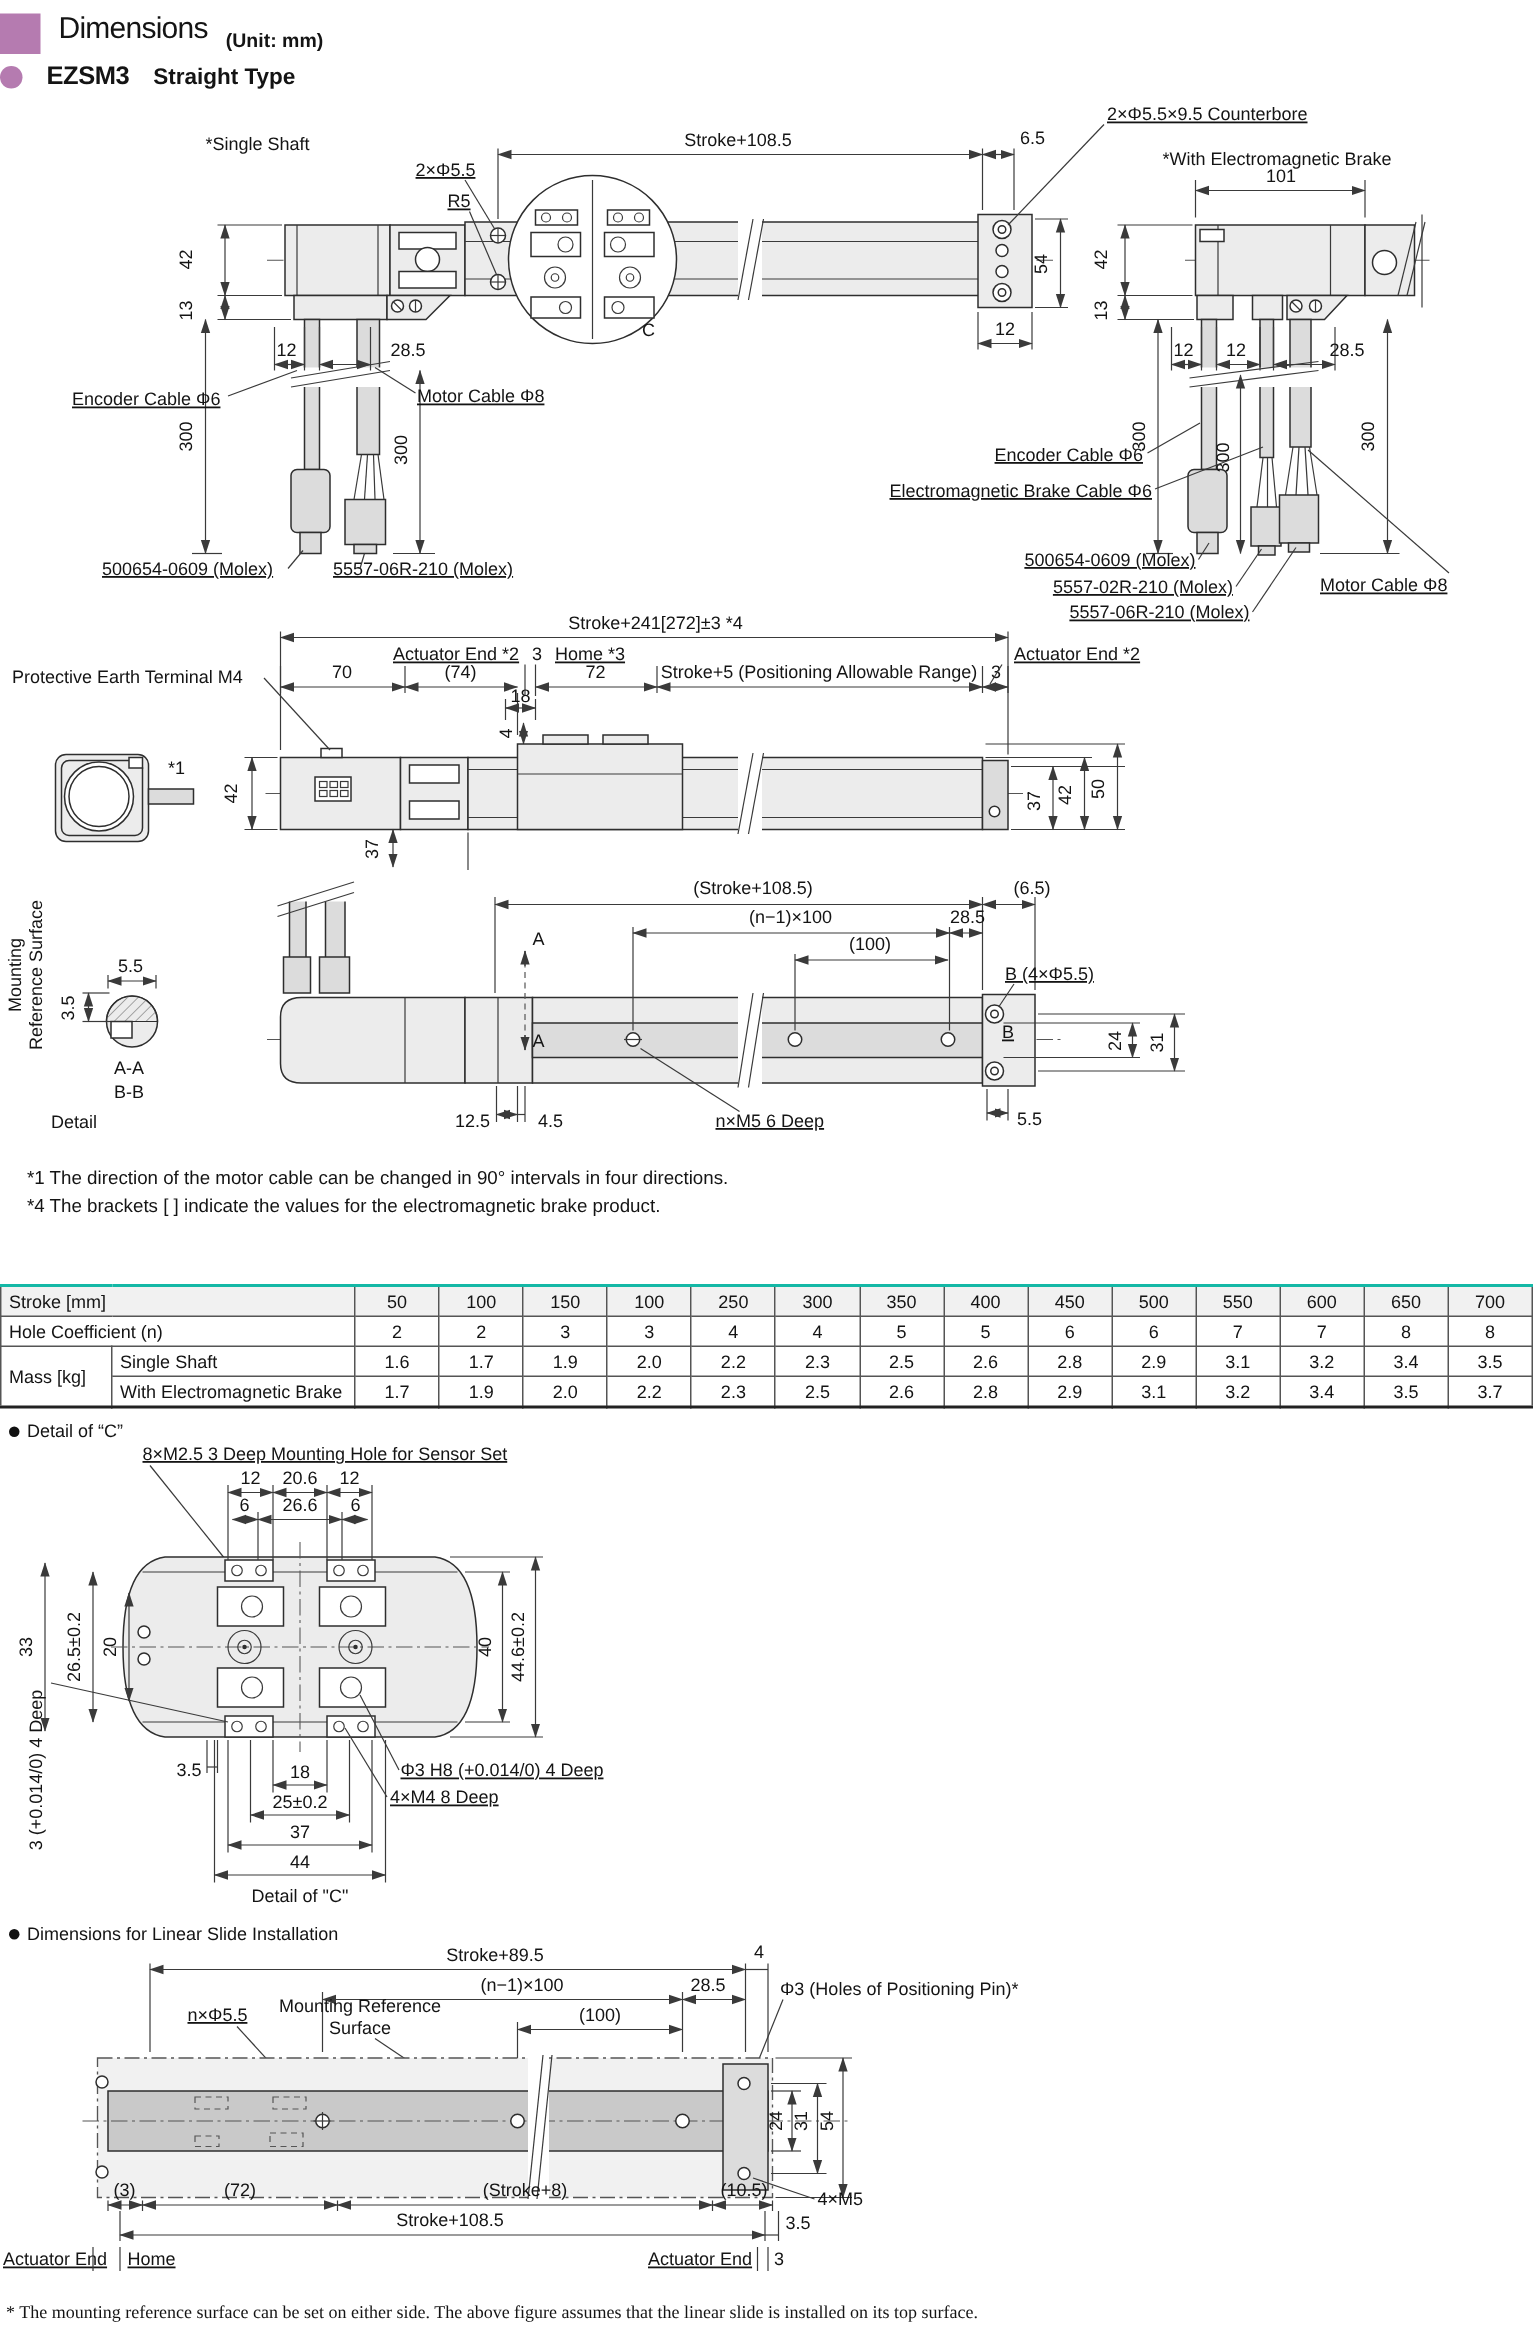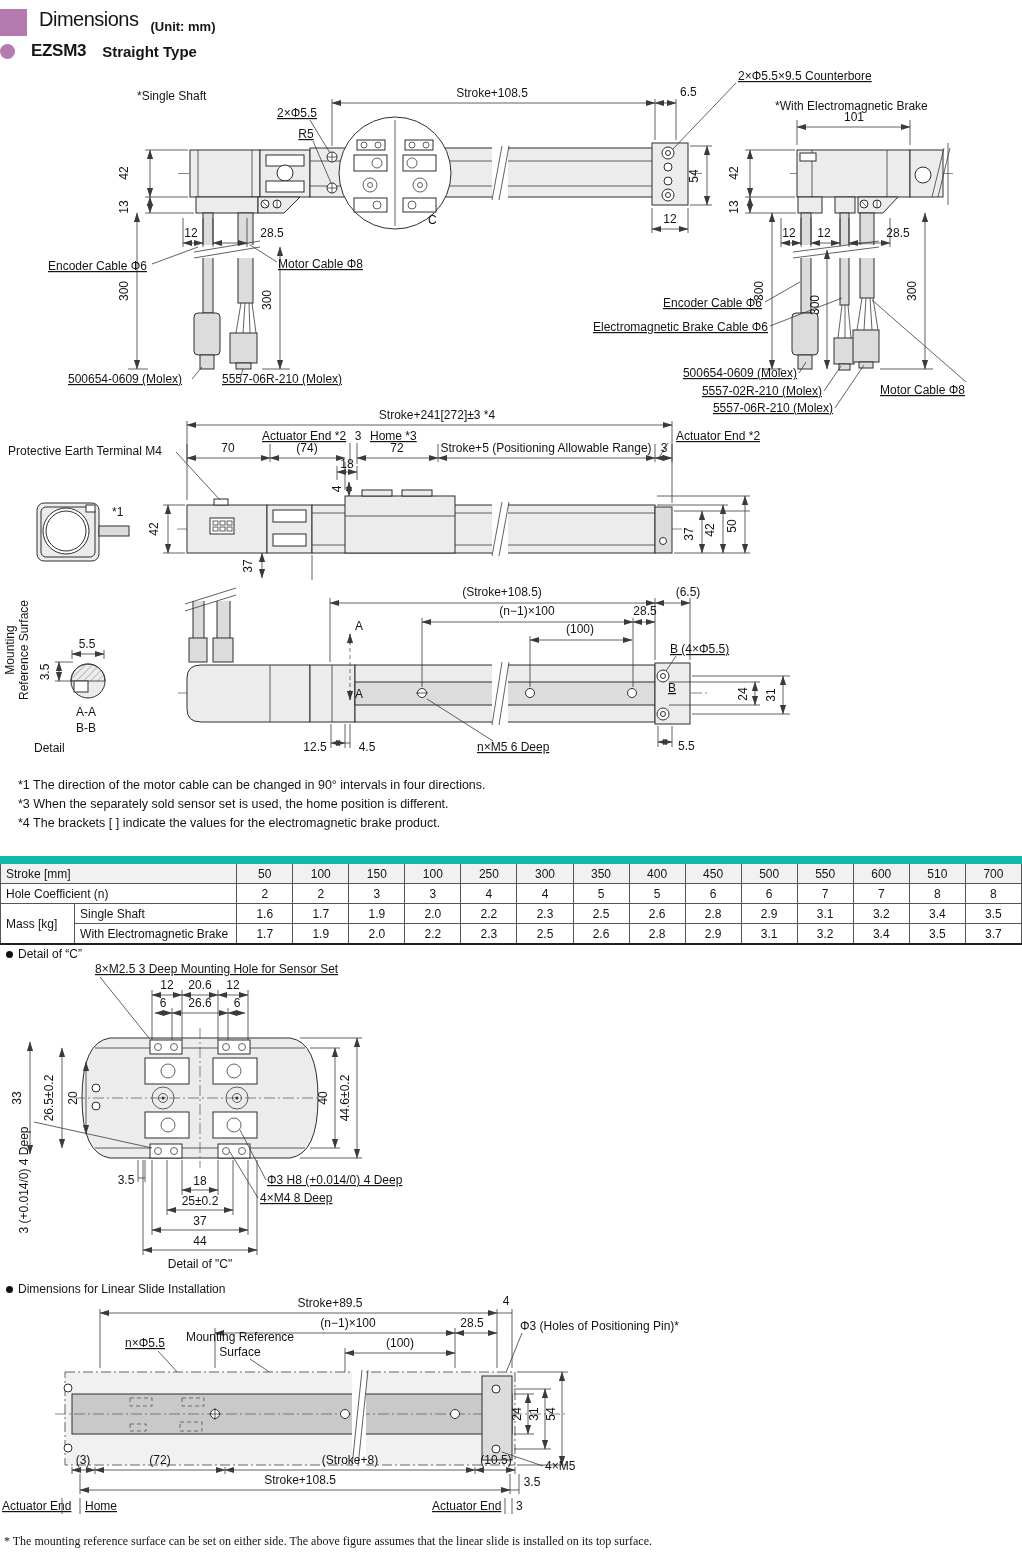--- a/index.html
+++ b/index.html
@@ -16,21 +16,21 @@
   .model{font-size:17px;font-weight:bold;letter-spacing:-0.3px;}
   .mtype{font-size:15px;font-weight:bold;}
   
   .notes{left:6px;top:776px;font-size:12.5px;line-height:19px;margin-left:12px;}
   .foot{left:4px;top:1534px;font-size:12px;font-family:Liberation Serif, serif;}
   
   .sect{display:flex;align-items:center;gap:5px;font-size:12px;}
   .bdot{width:7px;height:7px;border-radius:50%;background:#111;}
   
   table.spec{position:absolute;left:0;top:856px;width:1022px;border-collapse:collapse;table-layout:fixed;
-    font-size:12px;border-top:8px solid #14b8a6;border-bottom:2px solid #222;}
+    font-size:12px;border-top:2px solid #14b8a6;border-bottom:2px solid #222;}
   table.spec td{border:1px solid #555;height:19px;text-align:center;padding:0 2px;overflow:hidden;white-space:nowrap;}
   table.spec td.lab{text-align:left;padding-left:5px;}
   table.spec tr.r1 td{background:#f1f1f1;}
   
   .t{font-family:"Liberation Sans",sans-serif;font-size:12px;fill:#141414;}
   .tm{text-anchor:middle;}
   .te{text-anchor:end;}
   .u{text-decoration:underline;}
   .o{fill:none;stroke:#2e2e2e;stroke-width:1;}
   .f1{fill:#ececec;stroke:#2e2e2e;stroke-width:1;}
@@ -657,21 +657,20 @@
       <text class="t u" x="85" y="1510">Home</text>
       <text class="t u" x="432" y="1510">Actuator End</text>
       <line class="d" x1="505" y1="1498" x2="505" y2="1514"></line>
         <line class="d" x1="512" y1="1498" x2="512" y2="1514"></line>
       <text class="t" x="516" y="1510">3</text>
     </g>
   </svg>
 
   <div class="abs notes">
     <div>*1 The direction of the motor cable can be changed in 90° intervals in four directions.</div>
-    <div>*3 When the separately sold sensor set is used, the home position is different.</div>
     <div>*4 The brackets [ ] indicate the values for the electromagnetic brake product.</div>
   </div>
 
   <table class="spec">
     <colgroup>
       <col style="width:74px">
         <col style="width:162px">
       <col span="14" style="width:56px">
     </colgroup>
     <tbody>
@@ -682,21 +681,21 @@
           <td>150</td>
           <td>100</td>
           <td>250</td>
           <td>300</td>
           <td>350</td>
           <td>400</td>
           <td>450</td>
           <td>500</td>
           <td>550</td>
           <td>600</td>
-          <td>510</td>
+          <td>650</td>
           <td>700</td>
     </tr>
     <tr>
       <td colspan="2" class="lab">Hole Coefficient (n)</td>
       <td>2</td>
           <td>2</td>
           <td>3</td>
           <td>3</td>
           <td>4</td>
           <td>4</td>

